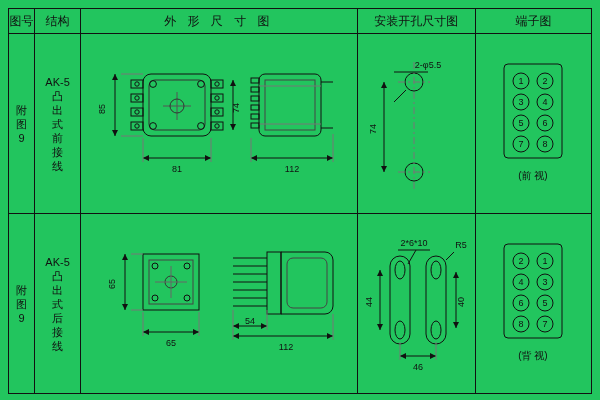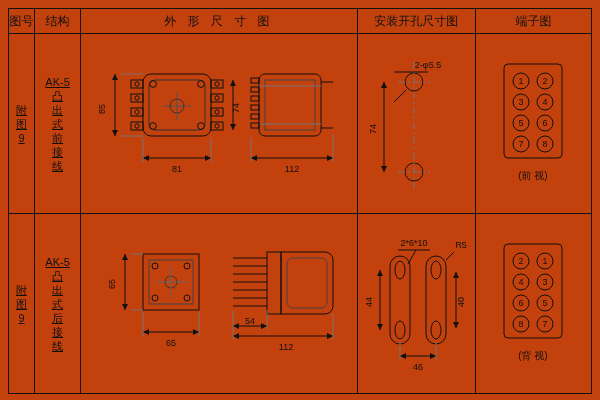--- a/index.html
+++ b/index.html
@@ -1,32 +1,32 @@
 <!DOCTYPE html>
 <html><head>
 <meta charset="utf-8">
 <style>
   html,body{margin:0;padding:0;background:#ffffff;}
   body{font-family:"Liberation Sans","DejaVu Sans",sans-serif;}
-  #page{position:relative;width:600px;height:400px;background:#c2410c;overflow:hidden;}
+  #page{position:relative;width:600px;height:400px;background:#22c55e;overflow:hidden;}
 
   table.main{border-collapse:collapse;position:absolute;left:8px;top:8px;width:584px;height:384px;}
   table.main td{border:1px solid #111;padding:0;vertical-align:middle;}
 
   .hdr{text-align:center;font-size:12px;color:#111;height:24px;}
   .hdr.sp{letter-spacing:4px;}
 
   .col-num{width:26px;}
   .col-struct{width:46px;}
   .col-outline{width:276px;}
   .col-mount{width:118px;}
   .col-term{width:116px;}
 
   .vtext{font-size:11px;line-height:14px;text-align:center;color:#111;}
-  .vtext span{display:block;text-decoration:underline;}
+  .vtext span{display:block;}
 
   .cell{position:relative;width:100%;height:100%;}
   svg{display:block;}
 </style>
 </head>
 <body>
 
 <div id="page">
 
   <table class="main">

